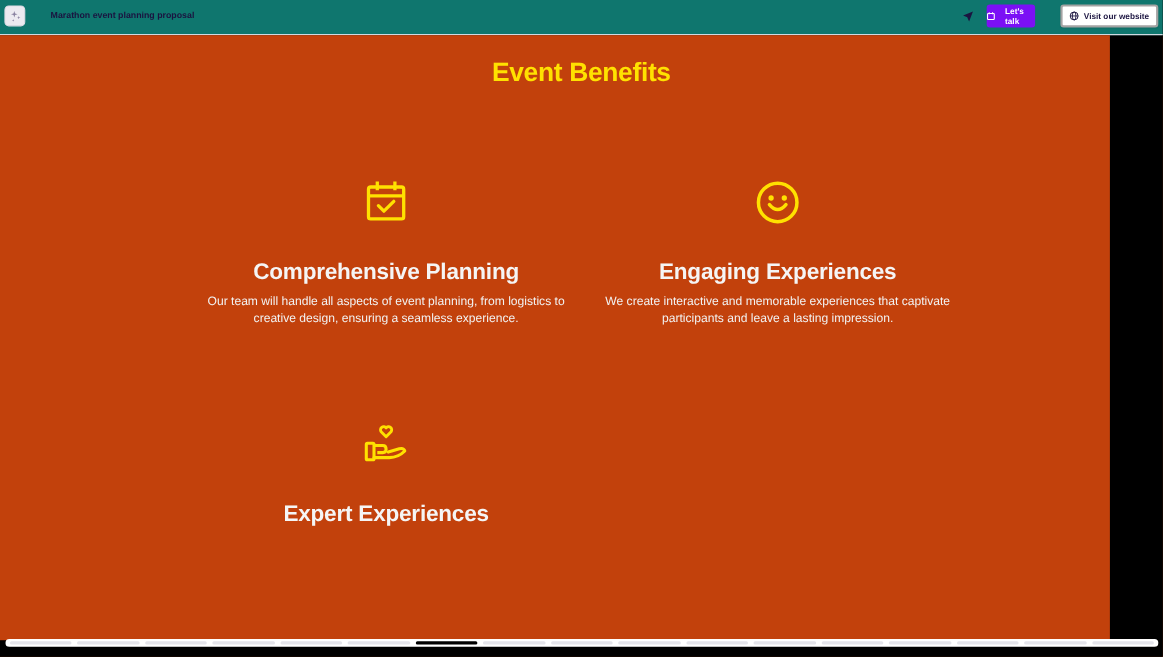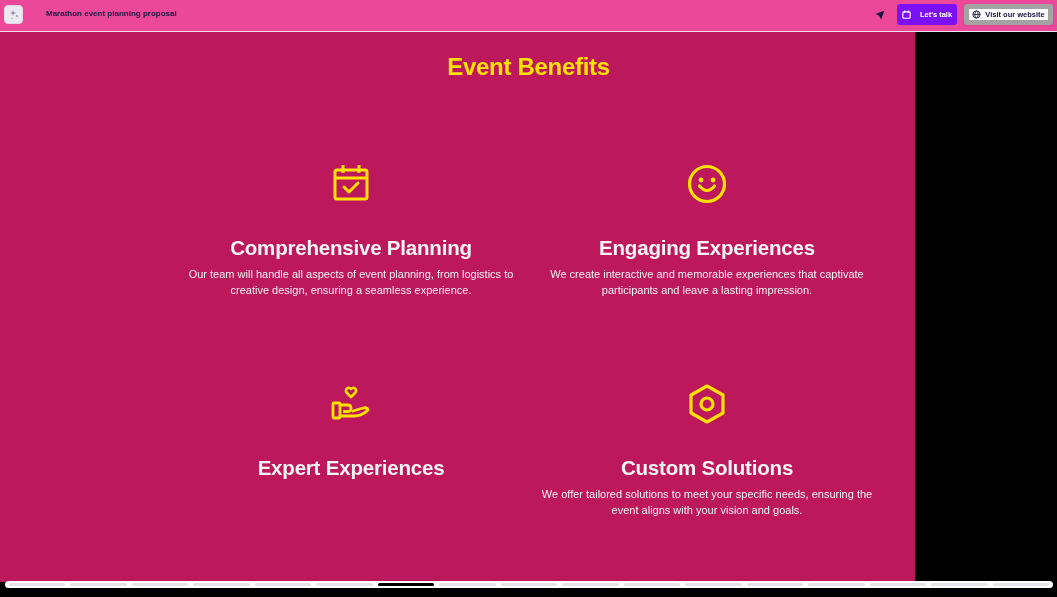--- a/index.html
+++ b/index.html
@@ -1,24 +1,24 @@
 <!DOCTYPE html>
 <html><head>
 <meta charset="utf-8">
 <style>
   * { box-sizing: border-box; margin: 0; padding: 0; }
   html, body { width: 1057px; height: 597px; overflow: hidden; background: #000; font-family: "Liberation Sans", sans-serif; }
-  .topbar { position: absolute; left: 0; top: 0; width: 1057px; height: 32px; background: #ec4899; border-bottom: 1px solid #e6e6ee; display: flex; align-items: center; }
+  .topbar { position: absolute; left: 0; top: 0; width: 1057px; height: 32px; background: #0f766e; border-bottom: 1px solid #e6e6ee; display: flex; align-items: center; }
   .logo-btn { position: absolute; left: 4px; top: 5px; width: 19px; height: 19px; border-radius: 4px; background: #eceaf0; border: 1px solid #dedbe4; display: flex; align-items: center; justify-content: center; }
   .doc-title { position: absolute; left: 46px; top: 9px; font-size: 8px; font-weight: bold; color: #1b1440; }
   .share-icon { position: absolute; left: 874px; top: 9px; width: 12px; height: 12px; cursor: pointer; }
-  .talk-btn { position: absolute; left: 897px; top: 4px; width: 60px; height: 21px; background: #7b10f5; border-radius: 3px; color: #fff; font-size: 7.5px; font-weight: bold; display: flex; align-items: center; justify-content: center; gap: 9px; cursor: pointer; }
-  .web-btn { position: absolute; left: 964px; top: 4px; width: 89px; height: 21px; background: #fff; border: 5px solid #a3a3a3; border-radius: 3px; color: #1b1440; font-size: 7.5px; font-weight: bold; display: flex; align-items: center; justify-content: center; gap: 4px; cursor: pointer; box-shadow: 0 1px 1px rgba(0,0,0,0.06); }
+  .talk-btn { position: absolute; left: 897px; top: 4px; width: 44px; height: 21px; background: #7b10f5; border-radius: 3px; color: #fff; font-size: 7.5px; font-weight: bold; display: flex; align-items: center; justify-content: center; gap: 9px; cursor: pointer; }
+  .web-btn { position: absolute; left: 964px; top: 4px; width: 89px; height: 21px; background: #fff; border: 2px solid #a3a3a3; border-radius: 3px; color: #1b1440; font-size: 7.5px; font-weight: bold; display: flex; align-items: center; justify-content: center; gap: 4px; cursor: pointer; box-shadow: 0 1px 1px rgba(0,0,0,0.06); }
 
-  .slide { position: absolute; left: 0; top: 32px; width: 915px; height: 550px; background: #be185d; }
+  .slide { position: absolute; left: 0; top: 32px; width: 1009px; height: 550px; background: #c2410c; }
   .slide-title { position: absolute; left: 0; width: 1057px; top: 21px; text-align: center; color: #ffe100; font-size: 24px; font-weight: bold; letter-spacing: -0.3px; }
 
   .card { position: absolute; width: 340px; text-align: center; }
   .card .icon { width: 44px; height: 44px; margin: 0 auto; display: block; }
   .card h3 { color: #f5f5f5; font-size: 20.5px; font-weight: bold; margin-top: 30px; letter-spacing: -0.2px; }
   .card p { color: #f2f2f2; font-size: 11px; line-height: 16px; margin-top: 6px; padding: 0 4px; }
 
   .c1 { left: 181px; top: 130px; }
   .c2 { left: 537px; top: 130px; }
   .c3 { left: 181px; top: 350px; }
@@ -93,28 +93,20 @@
   <div class="card c3">
     <svg class="icon" viewBox="0 0 44 44">
       <path d="M22 15 L17.5 10.5 A2.6 2.6 0 0 1 22 7 A2.6 2.6 0 0 1 26.5 10.5 Z" fill="none" stroke="#ffe100" stroke-width="2.6" stroke-linejoin="round"></path>
       <rect x="4" y="21" width="7" height="15" rx="1" fill="none" stroke="#ffe100" stroke-width="2.8"></rect>
       <path d="M11 23 L19 23 Q22 23 22 26.5 Q22 29.5 19 29.5 L14 29.5" fill="none" stroke="#ffe100" stroke-width="2.8" stroke-linejoin="round"></path>
       <path d="M11 34 L25 34 Q33 34 39 28 Q38 25 34 26 L24 29" fill="none" stroke="#ffe100" stroke-width="2.8" stroke-linejoin="round" stroke-linecap="round"></path>
     </svg>
     <h3>Expert Experiences</h3>
   </div>
 
-  <div class="card c4">
-    <svg class="icon" viewBox="0 0 44 44">
-      <polygon points="22,4 38,13 38,31 22,40 6,31 6,13" fill="none" stroke="#ffe100" stroke-width="3.2" stroke-linejoin="round"></polygon>
-      <circle cx="22" cy="22" r="6" fill="none" stroke="#ffe100" stroke-width="3.2"></circle>
-    </svg>
-    <h3>Custom Solutions</h3>
-    <p>We offer tailored solutions to meet your specific needs, ensuring the event aligns with your vision and goals.</p>
-  </div>
 </div>
 
 <div class="progress">
   <div class="seg"></div>
   <div class="seg"></div>
   <div class="seg"></div>
   <div class="seg"></div>
   <div class="seg"></div>
   <div class="seg"></div>
   <div class="seg active"></div>

